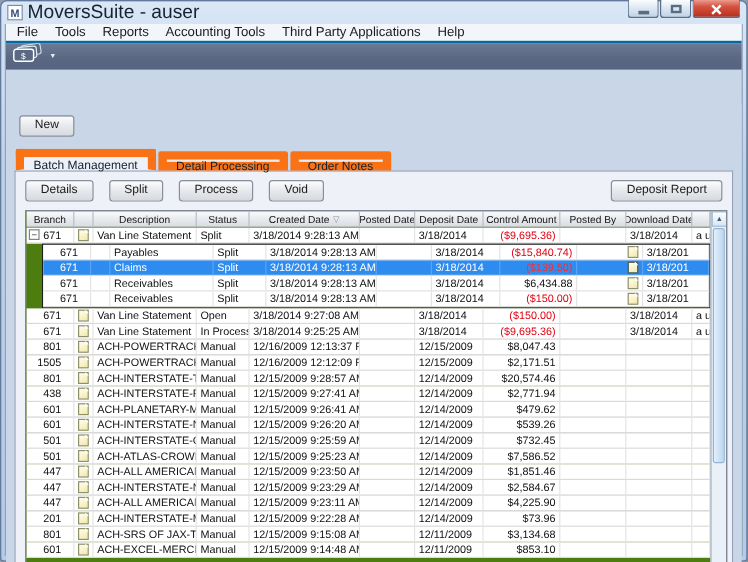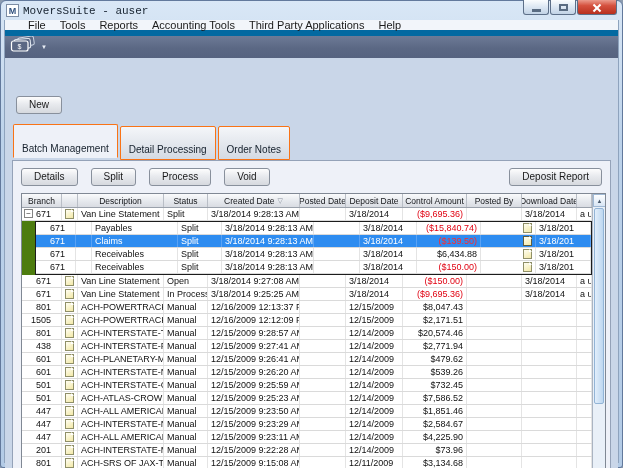--- a/index.html
+++ b/index.html
@@ -5,49 +5,49 @@
   * { margin:0; padding:0; box-sizing:border-box; font-family:"Liberation Sans", sans-serif; }
   html,body { width:623px; height:468px; background:#8d9cb0; overflow:hidden; }
 
   
   .window{ position:absolute; top:0; left:0; width:623px; height:468px;
     background:linear-gradient(#d9e7f6,#bcd2ea 30%,#b3cbe6);
     border:1px solid #62799c; border-radius:6px 6px 3px 3px; padding:0 3px 3px 3px; }
   .titlebar{ height:19px; display:flex; align-items:center; position:relative; }
   .app-icon{ width:13px; height:13px; margin:0 4px 0 2px; background:#fff; border:1px solid #7d8da4;
     color:#31517e; font-size:9px; font-weight:bold; display:flex; align-items:center; justify-content:center; }
-  .title-text{ font-size:11px; color:#16222f;font-family:Liberation Mono, monospace; }
+  .title-text{ font-size:16px; color:#16222f; }
   .win-controls{ position:absolute; top:-1px; right:2px; display:flex; }
   .win-btn{ height:15px; border:1px solid #5d6f88; border-top:none; display:flex; align-items:center; justify-content:center;
     background:linear-gradient(#fbfdfe,#dfe9f4 45%,#c2d3e6); border-radius:0 0 3px 3px; margin-left:1px; }
   .win-btn.min,.win-btn.max{ width:26px; }
   .win-btn.close{ width:40px; background:linear-gradient(#eb9b8d,#d5513f 40%,#b8301f); }
   .glyph-min{ width:9px; height:3px; background:#5a6c82; margin-top:6px; }
   .glyph-max{ width:9px; height:7px; border:2px solid #5a6c82; background:transparent; }
   .glyph-close{ position:relative; width:10px; height:9px; }
   .glyph-close::before,.glyph-close::after{ content:""; position:absolute; left:4px; top:0; width:2px; height:10px; background:#fff; }
   .glyph-close::before{ transform:rotate(45deg); } .glyph-close::after{ transform:rotate(-45deg); }
 
   .client{ background:#c9d6e8; height:443px; border:1px solid #8ea3bd; border-top:none; }
 
   
-  .menubar{ height:16px; background:#f2f5fa; border-bottom:6px solid #0369a1; display:flex; align-items:center; padding-left:16px; }
+  .menubar{ height:16px; background:#f2f5fa; border-bottom:2px solid #0369a1; display:flex; align-items:center; padding-left:2px; }
   .menu-item{ font-size:11px; color:#1b1b1b; padding:1px 7px; white-space:nowrap; }
   .toolbar{ height:22px; background:linear-gradient(#6d7a96,#5b6884 55%,#566380); display:flex; align-items:center; padding-left:5px; }
   .tb-caret{ font-size:6px; color:#e8edf5; margin-left:4px; }
 
   
   .workspace{ height:404px; background:#c9d6e8; padding:7px 7px 0 7px; position:relative;margin-top:28px; }
   .btn{ font-size:10px; color:#1a1a1a; height:18px; line-height:16px; padding:0 12px; border:1px solid #88909c;
     border-radius:3px; background:linear-gradient(#fdfdfd,#e8eaee 45%,#d6d9de); display:inline-flex; align-items:center; gap:5px; white-space:nowrap; }
   .top-actions{ display:flex; gap:12px; margin:3px 0 0 4px; }
   .btn .caret{ font-size:6px; color:#333; }
 
   .tabstrip{ display:flex; margin-top:10px; padding-left:1px; position:relative; z-index:2; }
-  .tab{ font-size:10px; color:#15202c; padding:16px 8px; height:17px; line-height:16px; border:1px solid #f97316;
+  .tab{ font-size:10px; color:#15202c; padding:0 8px; height:17px; line-height:16px; border:7px solid #f97316;
     border-radius:2px 2px 0 0; margin-right:2px; }
   .tab.active{ background:#eef1f8; border-bottom:1px solid #eef1f8; margin-bottom:-1px; height:18px; }
   .tab.inactive{ background:linear-gradient(#f4f6f9,#d4dae3); margin-top:2px; height:16px; line-height:14px; }
 
   .panel{ border:1px solid #94a2b8; background:#eef1f8; height:347px; padding:7px 8px 0 8px; position:relative; }
   .grid-actions{ display:flex; gap:13px; height:18px; }
   .deposit-btn{ position:absolute; right:8px; top:7px; }
 
   
   .grid{ margin-top:7px; position:relative; width:585px; height:366px; border:1px solid #808894; background:#4d7c0f; overflow:hidden; }

